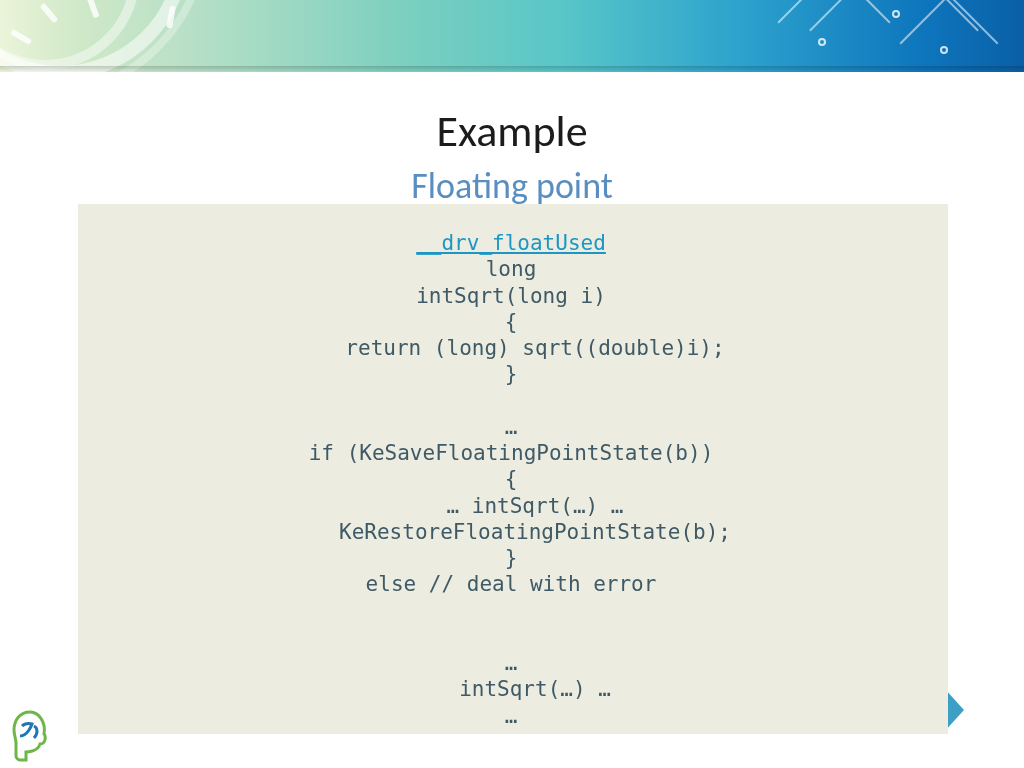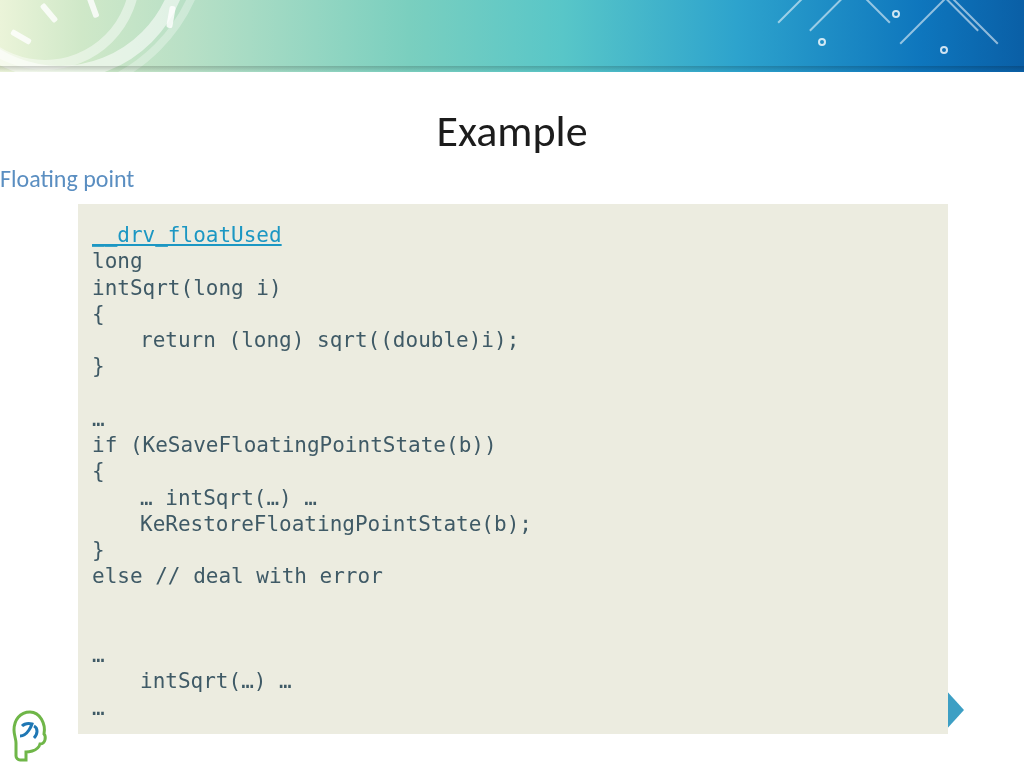--- a/index.html
+++ b/index.html
@@ -24,27 +24,27 @@
   
   .circ { position:absolute; border:2px solid rgba(255,255,255,.55); }
   .c1 { right:70px; top:-30px; width:120px; height:120px; transform:rotate(45deg); border-right:none; border-bottom:none; }
   .c2 { right:150px; top:-18px; width:80px; height:80px; transform:rotate(45deg); border-right:none; border-bottom:none; }
   .c3 { right:40px; top:8px; width:70px; height:70px; transform:rotate(45deg); border-right:none; border-bottom:none; }
   .dot { position:absolute; width:8px; height:8px; border:2px solid rgba(255,255,255,.8); border-radius:50%; background:transparent; }
 
   
   .content { position:absolute; left:0; right:0; top:72px; bottom:0; }
   .title   { text-align:center; font-size:44px; color:#1c1c1c; margin-top:32px; font-weight:400; }
-  .subtitle{ text-align:left; font-size:24px; color:#5a8ec1; margin-top:6px; font-weight:400; }
+  .subtitle{ text-align:center; font-size:36px; color:#5a8ec1; margin-top:6px; font-weight:400; }
 
   .codebox {
     position:absolute; left:78px; top:132px; width:870px; height:530px;
-    background:#ecece0; padding:18px 18px 10px 14px;
+    background:#ecece0; padding:26px 18px 10px 14px;
     font-family:Consolas,"DejaVu Sans Mono",monospace; font-size:21px; line-height:1.25;
-    color:#3f5a66; white-space:pre;
+    color:#3f5a66; white-space:pre;text-align:center;
   }
   .annot { color:#1c97c3; text-decoration:underline; }
   .indent { display:inline-block; width:48px; }
 
   
   .strip { position:absolute; left:120px; right:80px; bottom:36px; height:44px; display:flex; gap:6px; }
   .arrowbtn {
     flex:1; position:relative; color:#fff; font-size:17px; display:flex; align-items:center; justify-content:center;
     background:linear-gradient(to bottom,#8ed1e6,#3d9fc4);
   }

